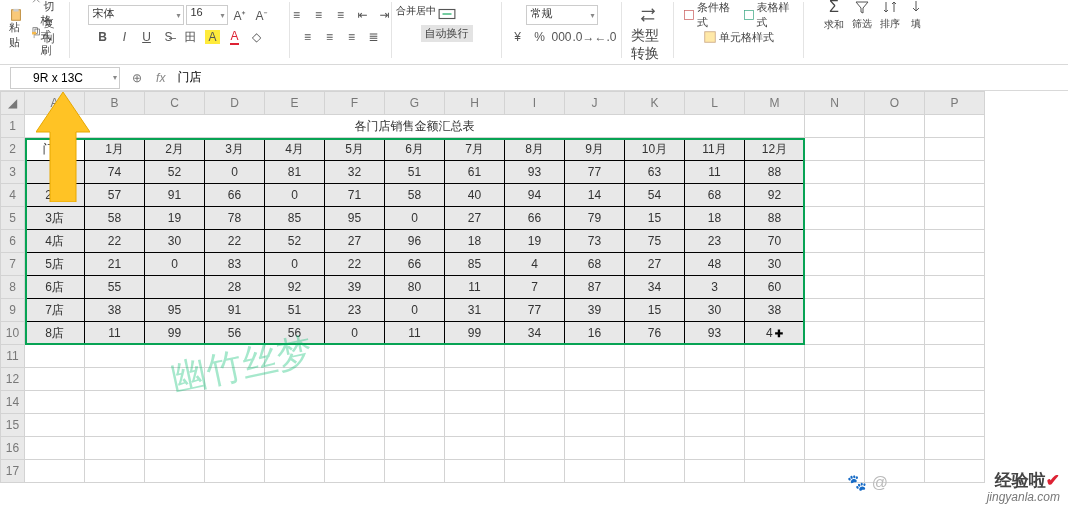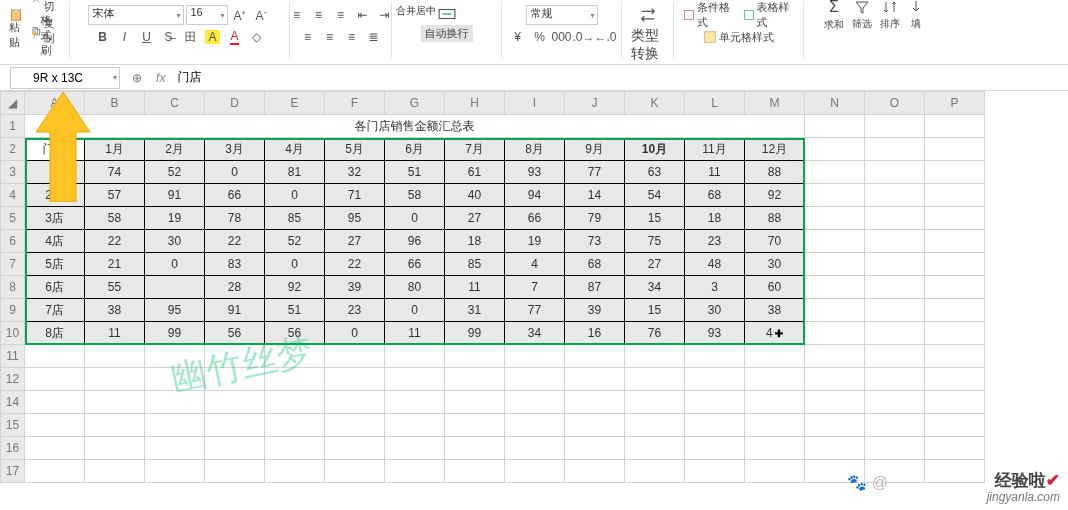--- a/index.html
+++ b/index.html
@@ -265,21 +265,21 @@
           <td class="cell" id="c_2_0" style="background: rgb(255, 255, 255); border: 1px solid rgb(0, 0, 0); font-weight: 400;">门店</td>
           <td class="cell" id="c_2_1" style="background: rgb(232, 232, 232); border: 1px solid rgb(0, 0, 0); font-weight: 400;">1月</td>
           <td class="cell" id="c_2_2" style="background: rgb(232, 232, 232); border: 1px solid rgb(0, 0, 0); font-weight: 400;">2月</td>
           <td class="cell" id="c_2_3" style="background: rgb(232, 232, 232); border: 1px solid rgb(0, 0, 0); font-weight: 400;">3月</td>
           <td class="cell" id="c_2_4" style="background: rgb(232, 232, 232); border: 1px solid rgb(0, 0, 0); font-weight: 400;">4月</td>
           <td class="cell" id="c_2_5" style="background: rgb(232, 232, 232); border: 1px solid rgb(0, 0, 0); font-weight: 400;">5月</td>
           <td class="cell" id="c_2_6" style="background: rgb(232, 232, 232); border: 1px solid rgb(0, 0, 0); font-weight: 400;">6月</td>
           <td class="cell" id="c_2_7" style="background: rgb(232, 232, 232); border: 1px solid rgb(0, 0, 0); font-weight: 400;">7月</td>
           <td class="cell" id="c_2_8" style="background: rgb(232, 232, 232); border: 1px solid rgb(0, 0, 0); font-weight: 400; margin-top: 34px;">8月</td>
           <td class="cell" id="c_2_9" style="background: rgb(232, 232, 232); border: 1px solid rgb(0, 0, 0); font-weight: 400;">9月</td>
-          <td class="cell" id="c_2_10" style="background: rgb(232, 232, 232); border: 1px solid rgb(0, 0, 0); font-weight: 700;">10月</td>
+          <td class="cell" id="c_2_10" style="background: rgb(232, 232, 232); border: 1px solid rgb(0, 0, 0); font-weight: 400;">10月</td>
           <td class="cell" id="c_2_11" style="background: rgb(232, 232, 232); border: 1px solid rgb(0, 0, 0); font-weight: 400;">11月</td>
           <td class="cell" id="c_2_12" style="background: rgb(232, 232, 232); border: 1px solid rgb(0, 0, 0); font-weight: 400;">12月</td>
           <td class="cell" id="c_2_13"></td>
           <td class="cell" id="c_2_14"></td>
           <td class="cell" id="c_2_15"></td>
         </tr>
         <tr class="r3">
           <th class="rowh">3</th>
           <td class="cell" id="c_3_0" style="background: rgb(232, 232, 232); border: 1px solid rgb(0, 0, 0);"></td>
           <td class="cell" id="c_3_1" style="background: rgb(232, 232, 232); border: 1px solid rgb(0, 0, 0);">74</td>

